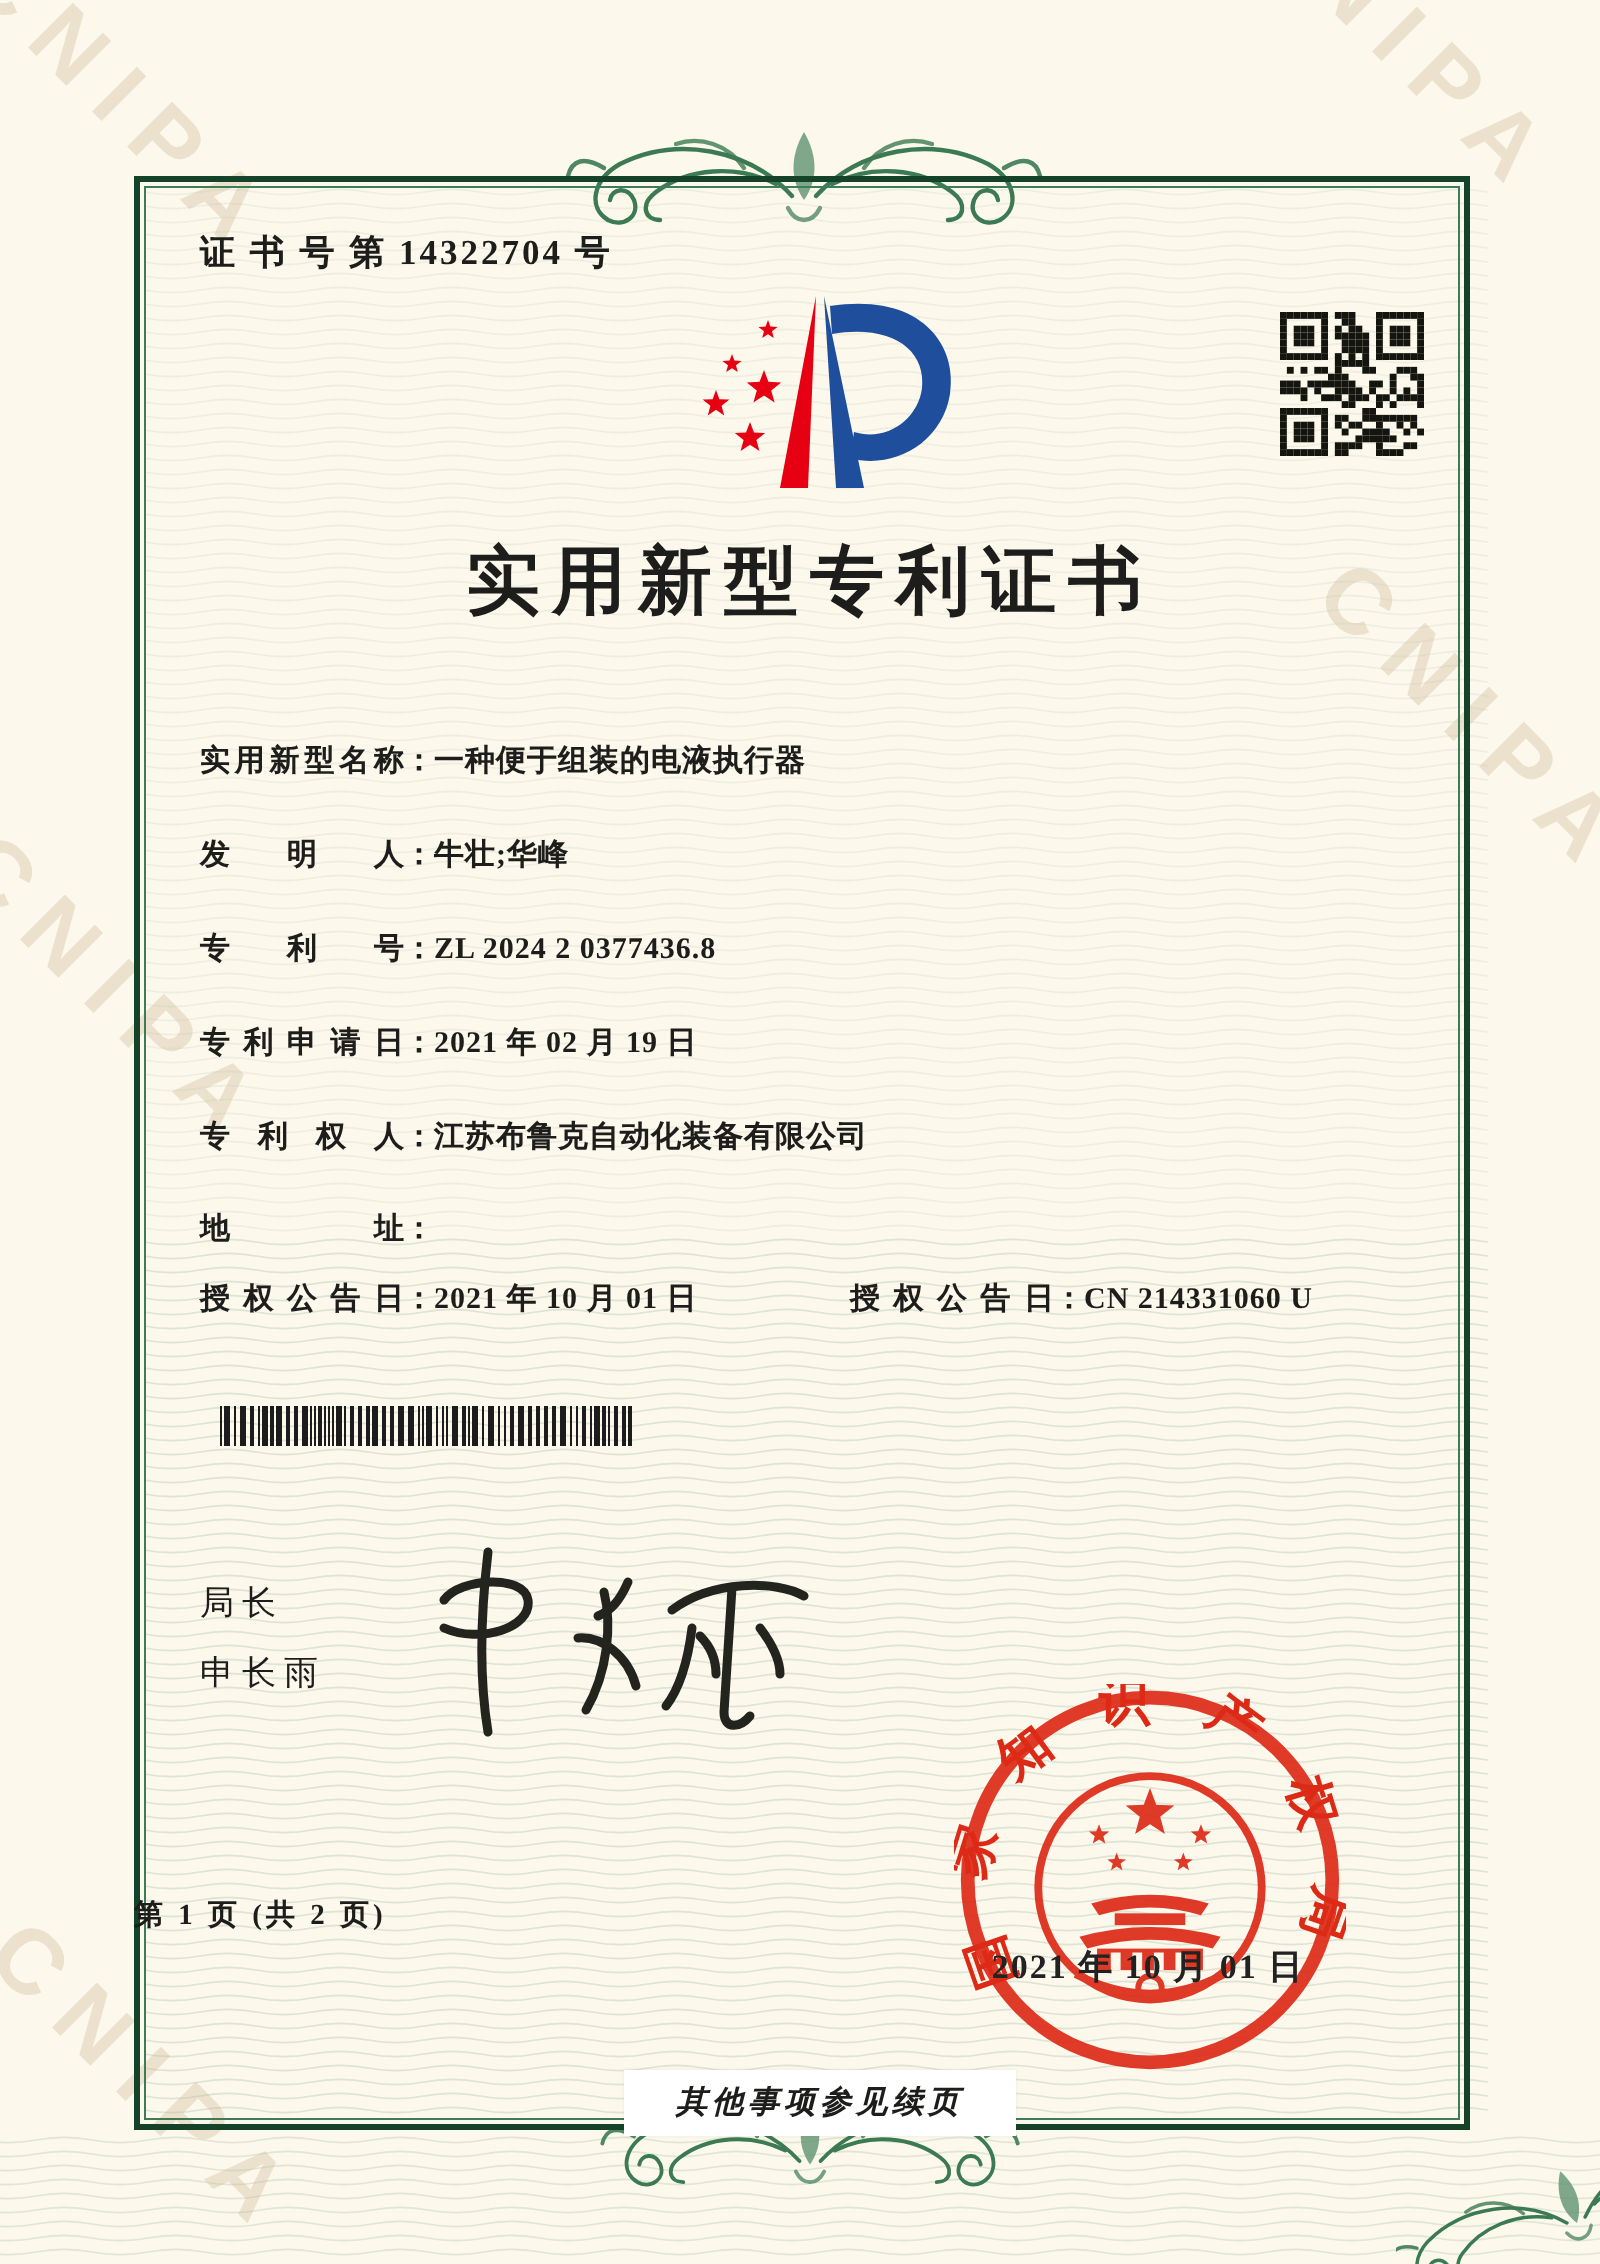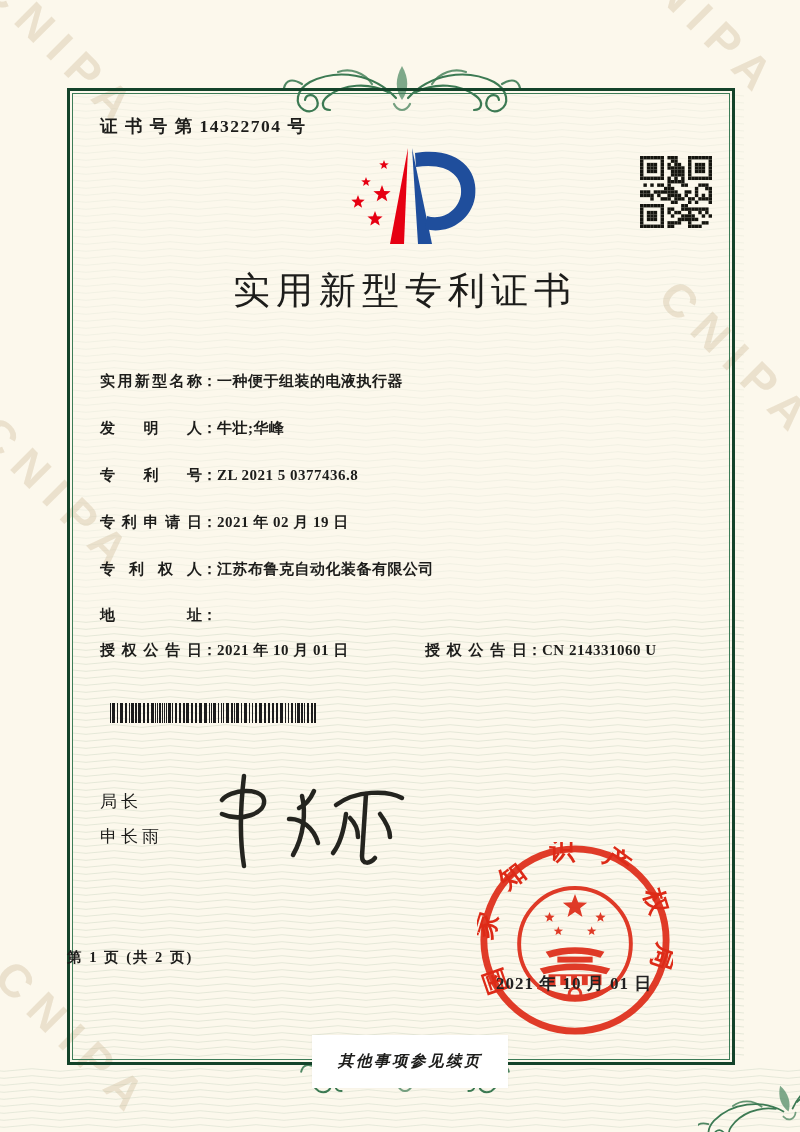--- a/index.html
+++ b/index.html
@@ -12,21 +12,21 @@
       transform:rotate(45deg);white-space:nowrap;pointer-events:none;}
   .orn{position:absolute;z-index:1;}
   .frame{position:absolute;left:67px;top:88px;width:668px;height:977px;z-index:2;
          border:3px solid #14432a;box-sizing:border-box;}
   .frame::before{content:'';position:absolute;inset:2px;border:1px solid #3d7c57;pointer-events:none;}
   .content{position:absolute;inset:0;padding:34px 25px 0 33px;z-index:3;}
   .certno{font-size:17.5px;letter-spacing:1.5px;font-weight:600;}
   .header{position:relative;height:116px;margin-top:2px;}
   .logo{position:absolute;left:238px;top:0;}
   .qr{position:absolute;left:540px;top:16px;}
-  .title{text-align:center;font-size:37px;font-weight:400;letter-spacing:6px;margin-top:10px;}
+  .title{text-align:center;font-size:37px;font-weight:700;letter-spacing:6px;margin-top:10px;}
   .fields{margin-top:52px;font-size:15px;font-weight:600;}
   .frow{display:flex;line-height:26px;margin-bottom:21px;}
   .flabel{display:inline-block;width:102px;text-align:justify;text-align-last:justify;flex:none;}
   .fcolon{flex:none;}
   .fvalue{white-space:pre-line;letter-spacing:.5px;}
   .frow.addr{line-height:25px;margin-bottom:9px;}
   .grant .pair{display:flex;}
   .grant{display:flex;}
   .grant .left{width:325px;flex:none;}
   .paras{margin-top:11px;font-size:16.5px;line-height:28.5px;font-style:italic;font-weight:500;
@@ -36,21 +36,21 @@
   .signoff{margin-top:61px;display:flex;align-items:flex-start;}
   .signoff .who{font-family:"Liberation Sans","DejaVu Sans",sans-serif;font-size:17px;
                 font-weight:500;letter-spacing:4px;line-height:35px;}
   .sig{margin-left:42px;margin-top:-14px;}
   .seal{position:absolute;left:477px;top:842px;z-index:4;}
   .seal-date{position:absolute;left:494px;top:972px;width:160px;z-index:5;text-align:center;
              font-size:17px;font-weight:700;letter-spacing:1px;color:#222;}
   .pageinfo{position:absolute;bottom:13px;left:0;width:100%;text-align:left;
             font-size:14.5px;letter-spacing:2px;font-weight:600;}
   .contnote{position:absolute;left:312px;top:1035px;z-index:7;background:#ffffff;
-            padding:16px 26px;font-size:15.5px;font-style:italic;font-weight:600;
+            padding:6px 26px;font-size:15.5px;font-style:italic;font-weight:600;
             letter-spacing:2.5px;box-shadow:0 0 2px rgba(0,0,0,.06);white-space:nowrap;}
 </style>
 </head>
 <body>
 
 <div class="page">
 
   <svg class="bg-svg" id="waves" width="800" height="1132">
       <path d="M72 96 q14 2.6 28 0 q14 -2.6 28 0 q14 2.6 28 0 q14 -2.6 28 0 q14 2.6 28 0 q14 -2.6 28 0 q14 2.6 28 0 q14 -2.6 28 0 q14 2.6 28 0 q14 -2.6 28 0 q14 2.6 28 0 q14 -2.6 28 0 q14 2.6 28 0 q14 -2.6 28 0 q14 2.6 28 0 q14 -2.6 28 0 q14 2.6 28 0 q14 -2.6 28 0 q14 2.6 28 0 q14 -2.6 28 0 q14 2.6 28 0 q14 -2.6 28 0 q14 2.6 28 0 q14 -2.6 28 0" fill="none" stroke="#9fb89e" stroke-width="0.8" opacity="0.15"></path>
       <path d="M72 103 q14 2.6 28 0 q14 -2.6 28 0 q14 2.6 28 0 q14 -2.6 28 0 q14 2.6 28 0 q14 -2.6 28 0 q14 2.6 28 0 q14 -2.6 28 0 q14 2.6 28 0 q14 -2.6 28 0 q14 2.6 28 0 q14 -2.6 28 0 q14 2.6 28 0 q14 -2.6 28 0 q14 2.6 28 0 q14 -2.6 28 0 q14 2.6 28 0 q14 -2.6 28 0 q14 2.6 28 0 q14 -2.6 28 0 q14 2.6 28 0 q14 -2.6 28 0 q14 2.6 28 0 q14 -2.6 28 0" fill="none" stroke="#9fb89e" stroke-width="0.8" opacity="0.15"></path>
@@ -496,21 +496,21 @@
           <span class="fvalue">一种便于组装的电液执行器</span>
       </div>
       <div class="frow">
         <span class="flabel">发明人</span>
           <span class="fcolon">：</span>
           <span class="fvalue">牛壮;华峰</span>
       </div>
       <div class="frow">
         <span class="flabel">专利号</span>
           <span class="fcolon">：</span>
-          <span class="fvalue">ZL 2021 5 0377436.8</span>
+          <span class="fvalue">ZL 2024 2 0377436.8</span>
       </div>
       <div class="frow">
         <span class="flabel">专利申请日</span>
           <span class="fcolon">：</span>
           <span class="fvalue">2021 年 02 月 19 日</span>
       </div>
       <div class="frow">
         <span class="flabel">专利权人</span>
           <span class="fcolon">：</span>
           <span class="fvalue">江苏布鲁克自动化装备有限公司</span>

